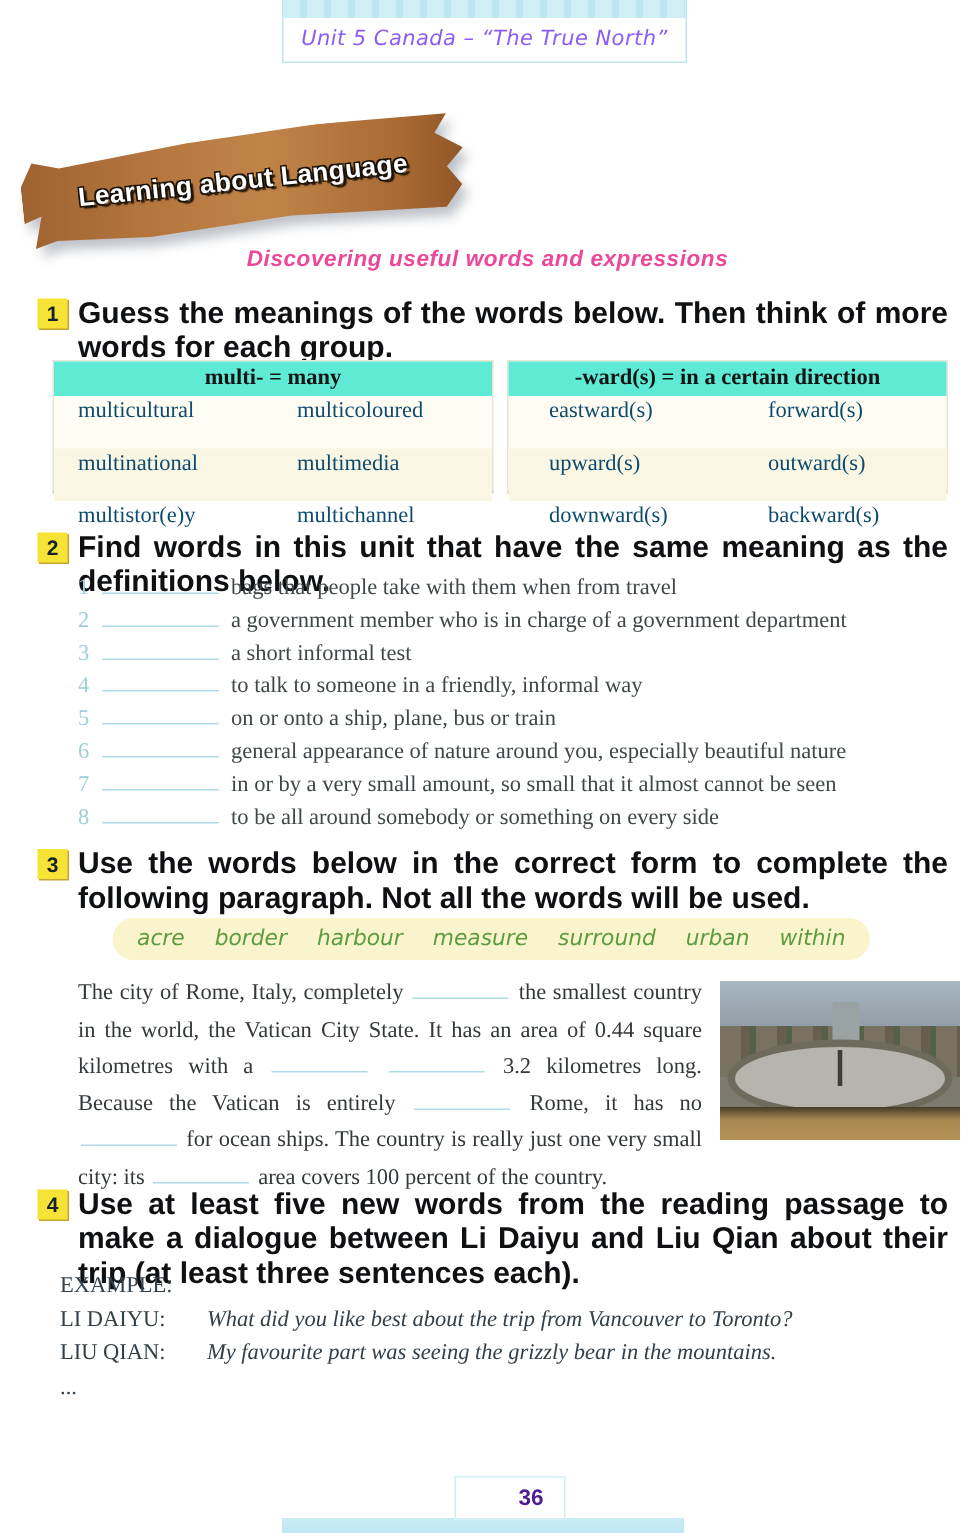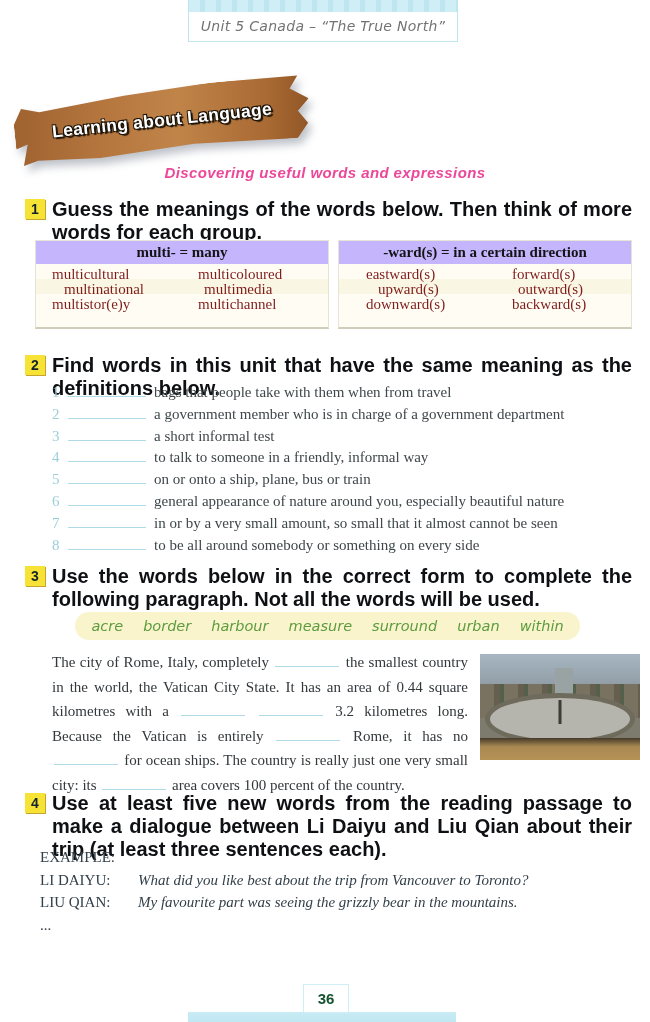--- a/index.html
+++ b/index.html
@@ -6,21 +6,21 @@
   body{width:650px;height:1022px;position:relative;background:#ffffff;
        font-family:"Liberation Sans",sans-serif;overflow:hidden;}
 
   
   .header-box{position:absolute;top:0;left:188px;width:268px;height:41px;
               border:1px solid #bfe6ef;border-top:none;background:#ffffff;}
   .header-strip{height:12px;background:linear-gradient(#d4f0f7,#c3e9f3);
       background-image:repeating-linear-gradient(90deg,#cfeef6 0 11px,#bde6f1 11px 16px);}
   .header-title{height:28px;line-height:28px;text-align:center;
       font-family:"DejaVu Sans",sans-serif;font-style:italic;font-size:14px;
-      color:#737373;letter-spacing:.3px;}
+      color:#8b5cf6;letter-spacing:.3px;}
 
   
   .banner-wrap{position:absolute;top:88px;left:14px;width:296px;height:64px;
       filter:drop-shadow(4px 6px 4px rgba(110,120,135,.45));}
   .banner{width:100%;height:100%;transform:rotate(-6deg);
       background:linear-gradient(96deg,#9e6230,#b5763e 30%,#c08449 55%,#a96a33 85%,#8f5526);
       clip-path:polygon(0% 34%,3% 10%,9% 18%,38% 6%,68% 0%,97% 3%,94% 22%,100% 40%,96% 58%,99% 78%,95% 100%,60% 92%,28% 99%,7% 93%,2% 99%,4% 66%,0% 72%);
       display:flex;align-items:center;justify-content:center;}
   .banner-text{color:#ffffff;font-weight:bold;font-size:17.5px;letter-spacing:.3px;
       text-shadow:-1px -1px 0 #1a1208,1px -1px 0 #1a1208,-1px 1px 0 #1a1208,2px 2px 1px #1a1208;}
@@ -37,23 +37,23 @@
   .ex-text{display:block;margin-left:27px;font-weight:bold;font-size:20px;color:#0e1013;
       text-align:justify;}
   #ex1-head{top:198px;} #ex2-head{top:354px;} #ex3-head{top:565px;} #ex4-head{top:792px;}
 
   
   .word-table{position:absolute;top:240px;width:292px;height:86px;background:#fffdf3;
       border:1px solid #e6e4d4;border-bottom:2px solid #cfccba;
       font-family:"Liberation Serif",serif;}
   #table-0{left:35px;} #table-1{left:338px;}
   .t-head{height:23px;line-height:23px;text-align:center;font-weight:bold;font-size:15px;
-      color:#141414;background:#c4b5fd;}
-  .t-row{display:flex;height:15px;line-height:20.5px;font-size:15px;color:#7f1d1d;}
-  .t-row:nth-child(2){background:#f9f6e3;padding-left:12px;}
+      color:#141414;background:#5eead4;}
+  .t-row{display:flex;height:35px;line-height:20.5px;font-size:15px;color:#0c4a6e;}
+  .t-row:nth-child(2){background:#f9f6e3;}
   .t-cell{flex:1;padding-left:16px;white-space:nowrap;}
   #table-1 .t-cell{padding-left:27px;}
 
   
   .defs{position:absolute;top:382px;left:52px;right:20px;
       font-family:"Liberation Serif",serif;font-size:15px;color:#3f474a;}
   .def-row{height:21.8px;line-height:21.8px;white-space:nowrap;}
   .def-num{display:inline-block;width:14px;color:#9ccfda;}
   .def-blank{display:inline-block;width:78px;height:13px;margin:0 8px 0 2px;
       border-bottom:1px solid #aedbe6;}
@@ -93,21 +93,21 @@
   .dlg-row{display:flex;line-height:22.5px;white-space:nowrap;}
   .dlg-speaker{width:98px;flex:none;}
   .dlg-line{font-style:italic;}
   .ellipsis{line-height:22.5px;}
 
   
   .bottom-strip{position:absolute;bottom:0;left:188px;width:268px;height:10px;
       background:linear-gradient(#c9ecf5,#bfe7f2);}
   .page-num-box{position:absolute;bottom:9px;left:303px;width:44px;height:27px;
       background:#ffffff;border:1px solid #cfeef6;text-align:center;line-height:27px;
-      font-weight:bold;font-size:15px;color:#14532d;}
+      font-weight:bold;font-size:15px;color:#4c1d95;padding-left:28px;}
 </style>
 </head>
 <body>
 
 <div class="header-box">
   <div class="header-strip"></div>
   <div class="header-title">Unit 5  Canada – “The True North”</div>
 </div>
 
 <div class="banner-wrap">

